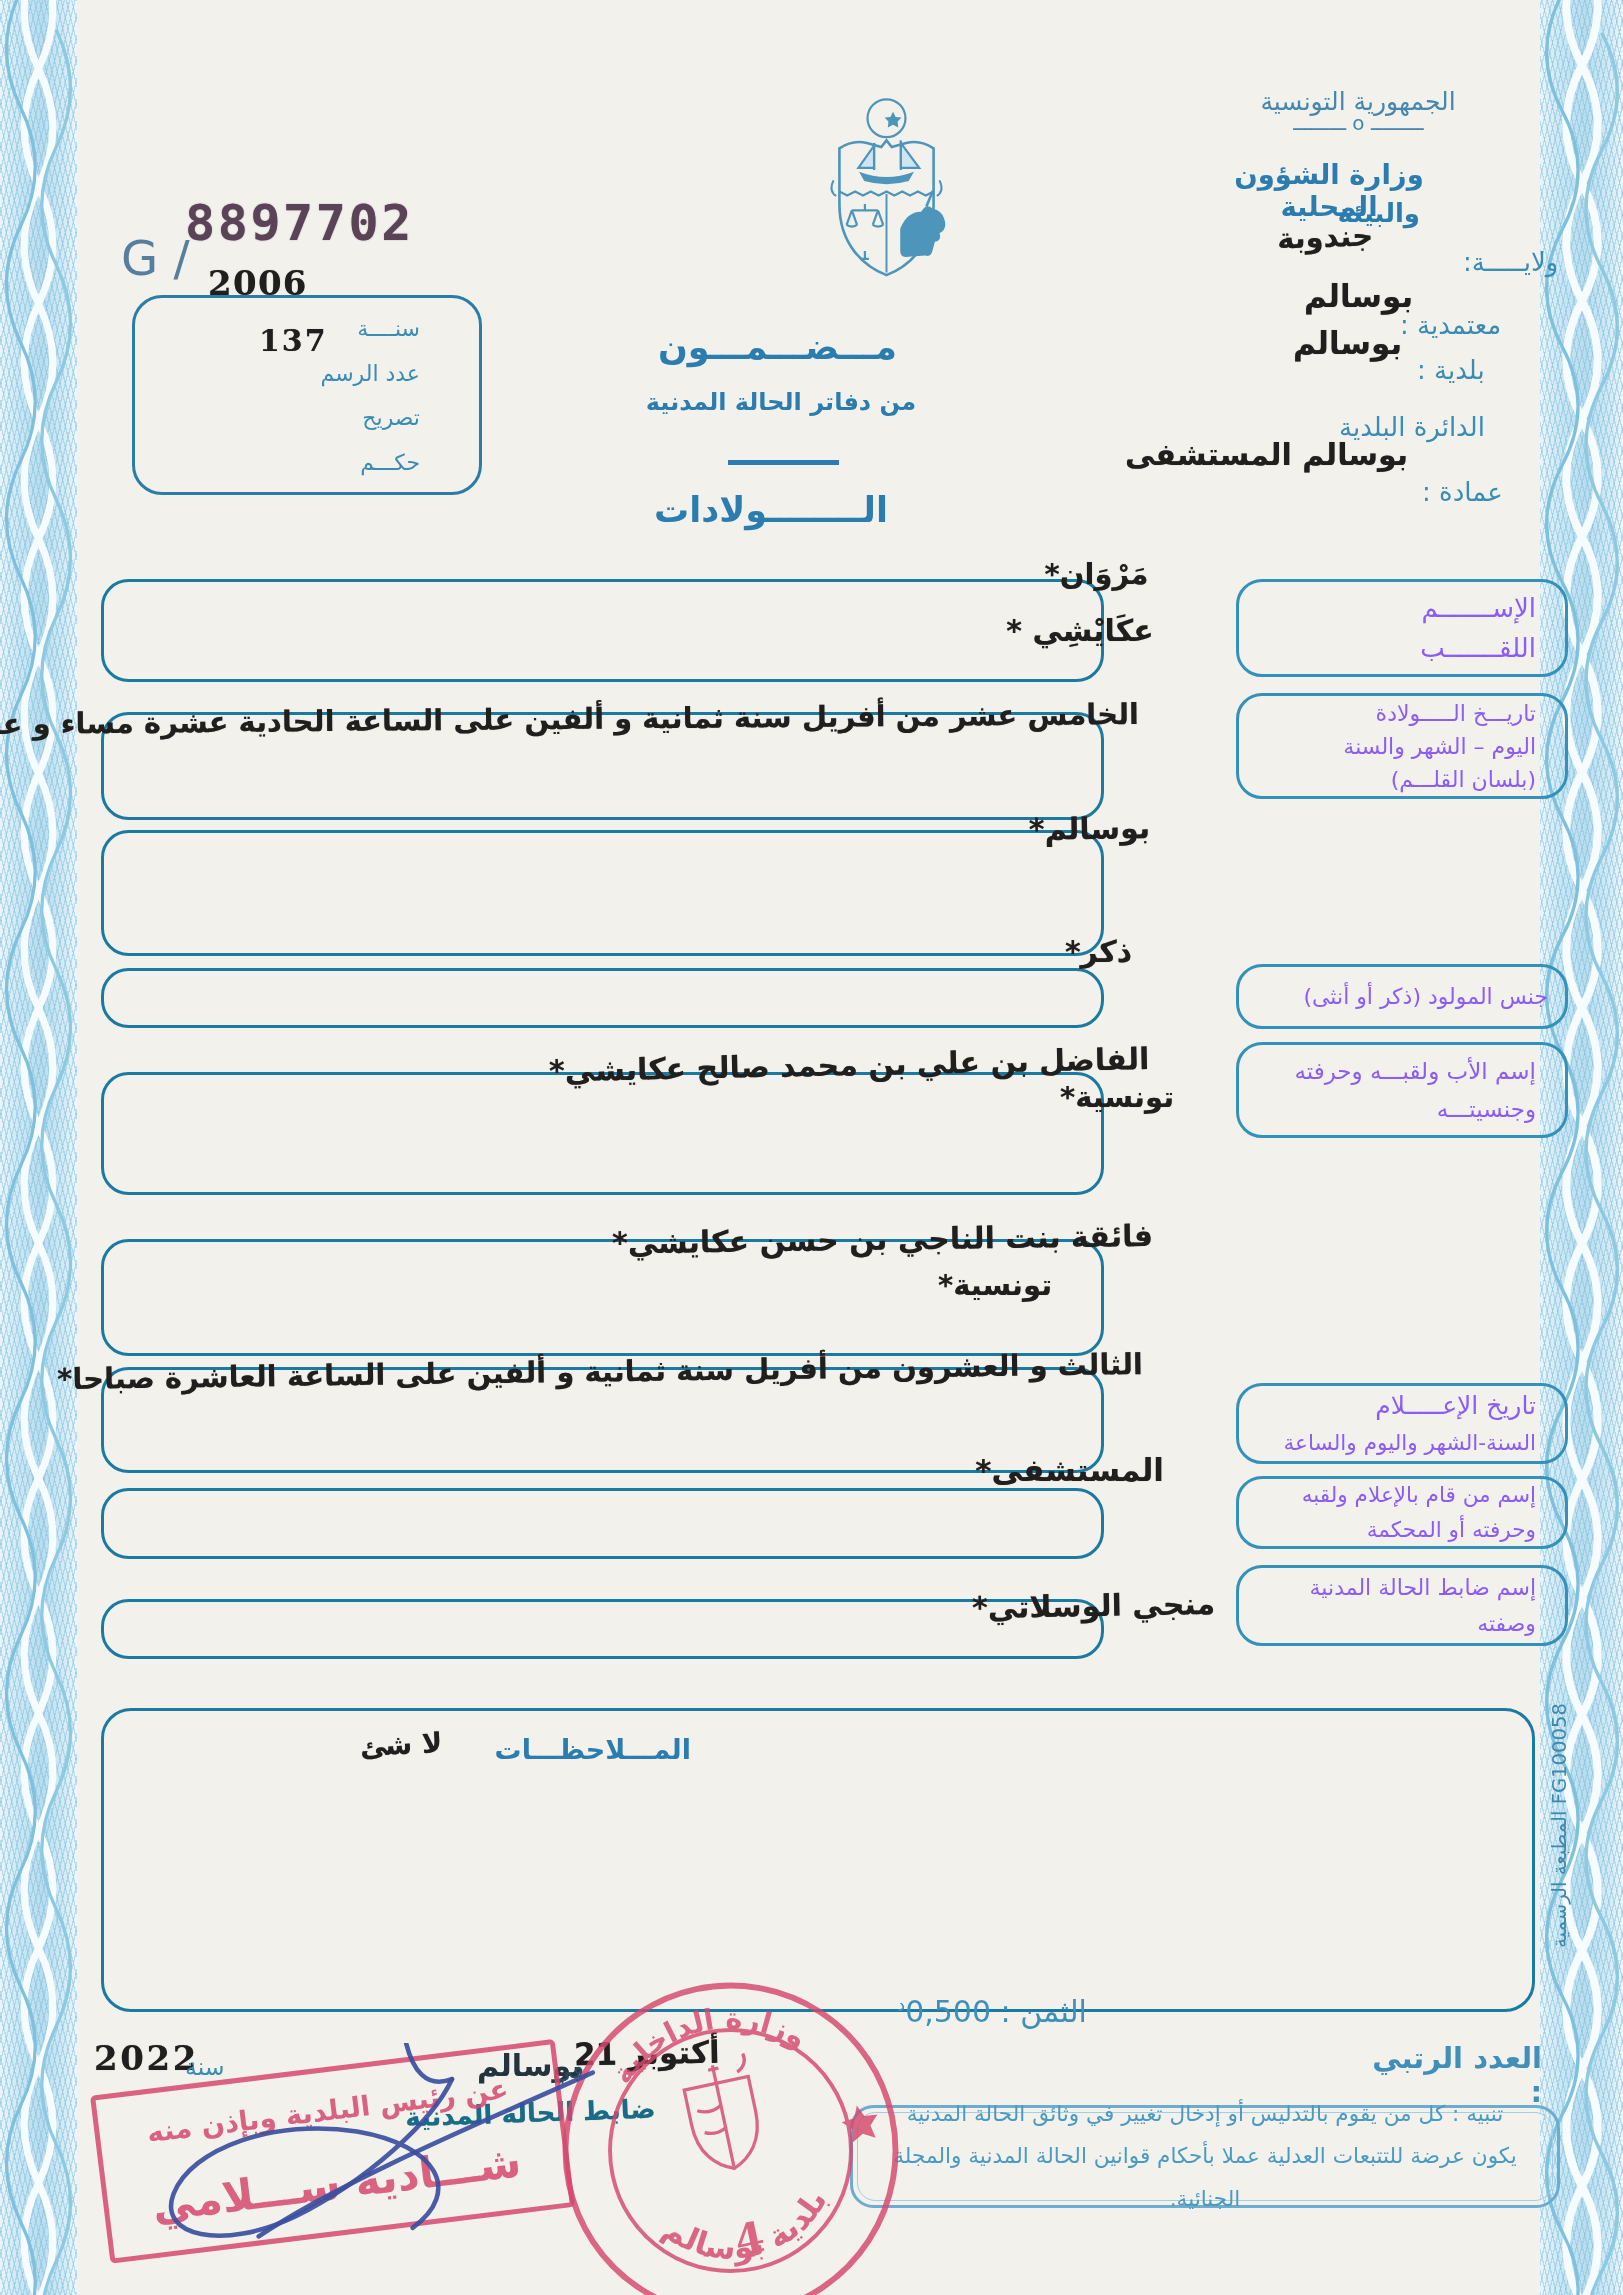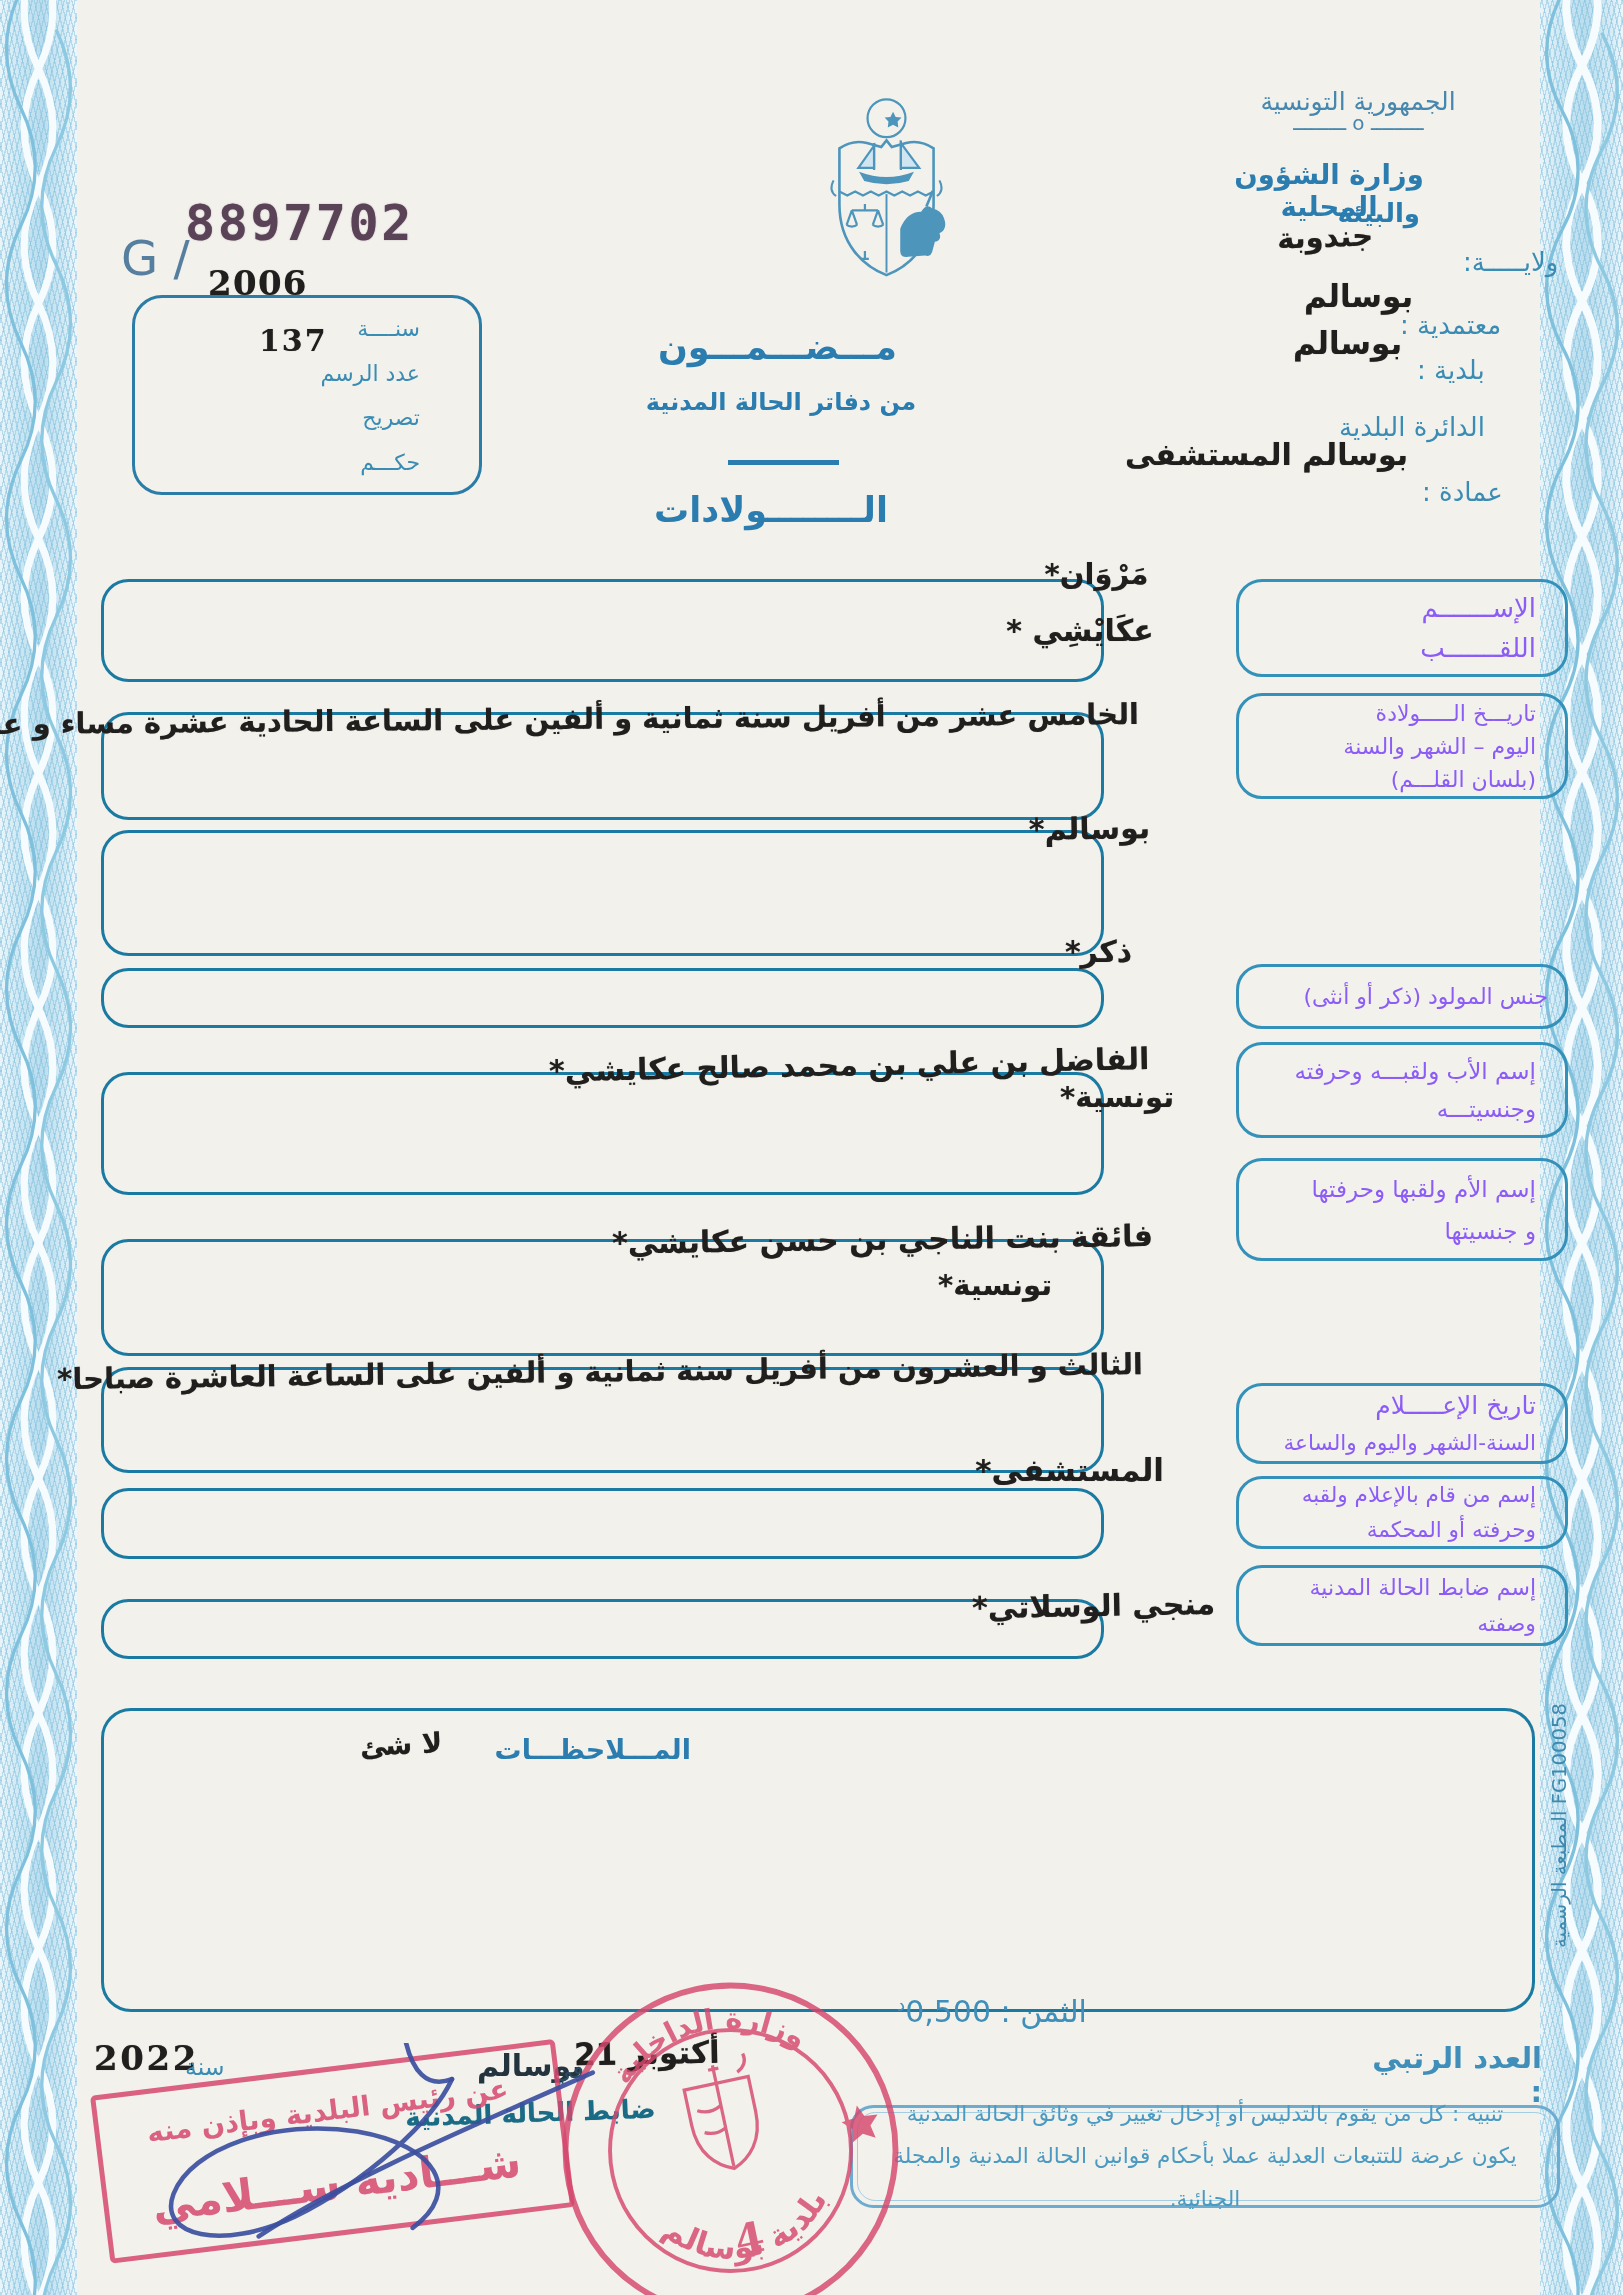--- a/index.html
+++ b/index.html
@@ -138,24 +138,20 @@
     <span>اليوم – الشهر والسنة</span>
     <span>(بلسان القلـــم)</span>
   </div>
   <div class="lbox" style="top:964px;height:65px;font-size:22px;padding-right:17px;">
     <span>جنس المولود (ذكر أو أنثى)</span>
   </div>
   <div class="lbox" style="top:1042px;height:96px;justify-content:space-around;font-size:23px;">
     <span>إسم الأب ولقبـــه وحرفته</span>
     <span>وجنسيتـــه</span>
   </div>
-  <div class="lbox" style="top:1158px;height:103px;justify-content:space-around;font-size:23px;">
-    <span>إسم الأم ولقبها وحرفتها</span>
-    <span>و جنسيتها</span>
-  </div>
   <div class="lbox" style="top:1383px;height:81px;font-size:21.6px;line-height:1.6;">
     <span style="font-size:25px;">تاريخ الإعـــــلام</span>
     <span>السنة-الشهر واليوم والساعة</span>
   </div>
   <div class="lbox" style="top:1476px;height:73px;font-size:21.6px;line-height:1.6;">
     <span>إسم من قام بالإعلام ولقبه</span>
     <span>وحرفته أو المحكمة</span>
   </div>
   <div class="lbox" style="top:1565px;height:81px;font-size:22px;line-height:1.6;">
     <span>إسم ضابط الحالة المدنية</span>

